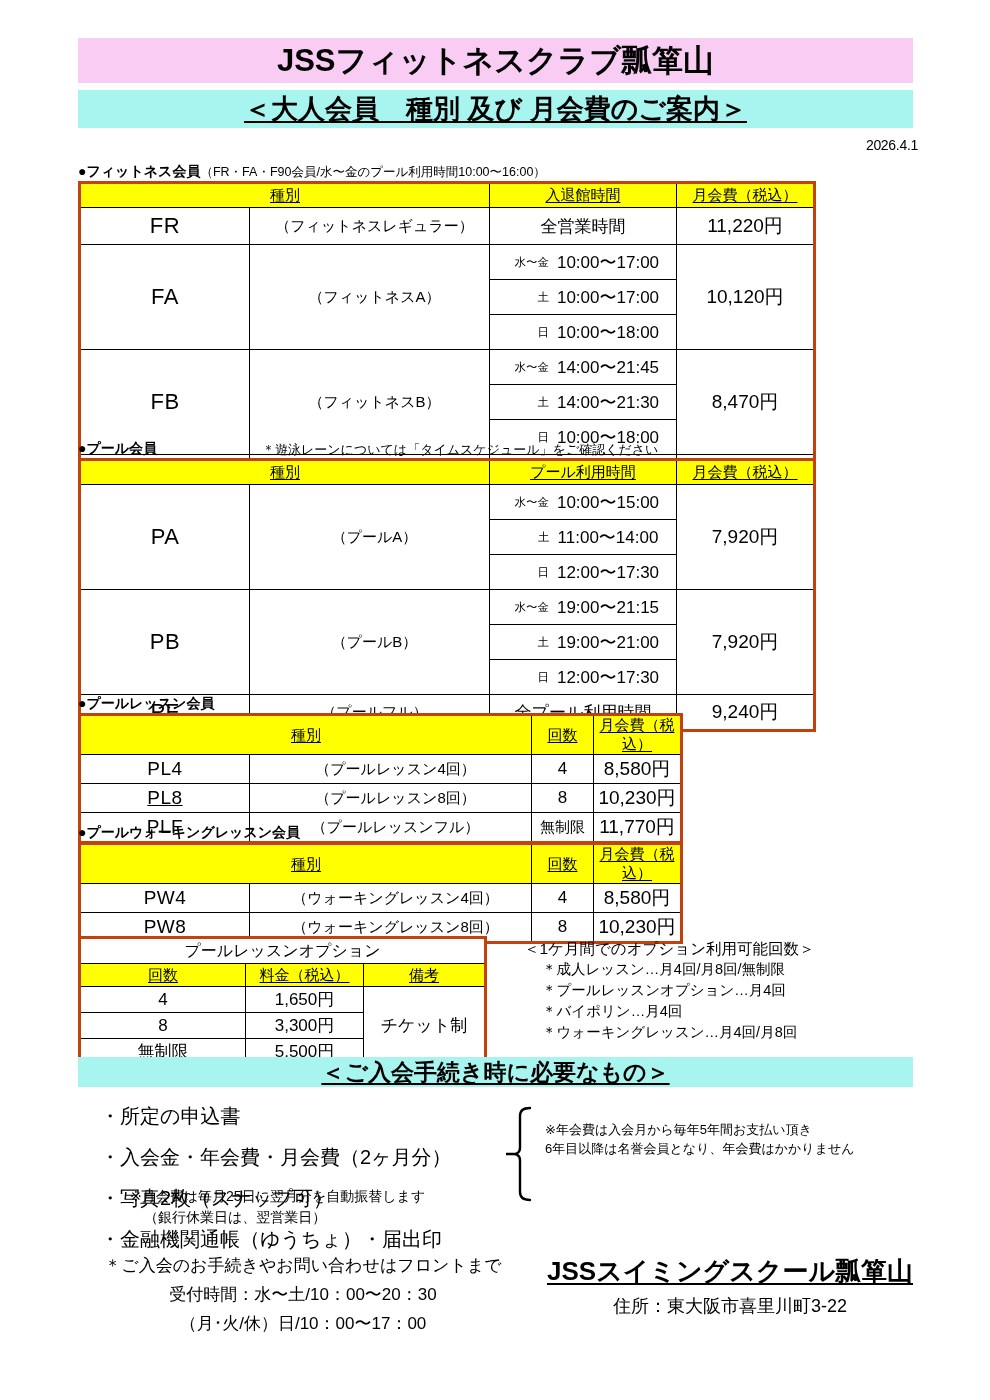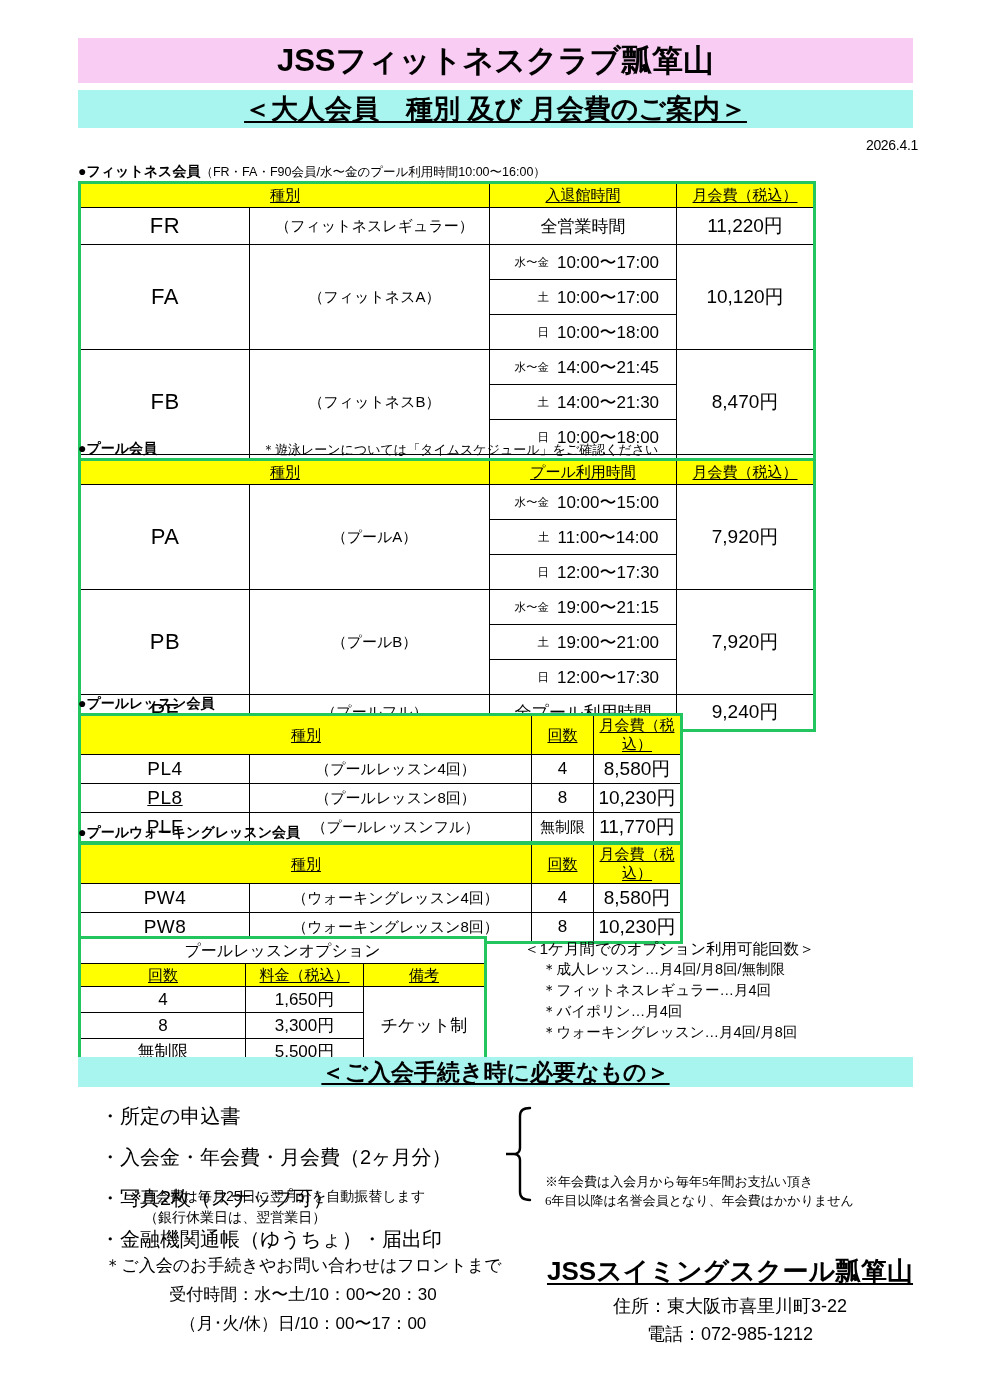--- a/index.html
+++ b/index.html
@@ -91,21 +91,21 @@
     background: #fff;
   }
   table.grid td, table.grid th {
     border: 1.4px solid #000;
     padding: 0;
     text-align: center;
     vertical-align: middle;
     font-weight: normal;
   }
   table.grid.thickout {
-    border: 3px solid #22c55e;
+    border: 3px solid #c2410c;
   }
   .hdr {
     background: #ffff00;
     font-size: 15px;
     height: 23px;
     text-decoration: underline;
     text-underline-offset: 2px;
   }
   .code {
     font-size: 22px;
@@ -230,25 +230,24 @@
     white-space: nowrap;
   }
   .fee-block .row { display: block; }
   .fee-block .tax {
     font-size: 13px;
     vertical-align: 1px;
   }
   .fee-note {
     position: absolute;
     left: 545px;
-    top: 1172px;
+    top: 1120px;
     font-size: 13px;
     line-height: 19px;
     white-space: nowrap;
-    font-family: Liberation Serif, serif;
   }
   .fee-note .li { display: block; }
   .brace {
     position: absolute;
     left: 506px;
     top: 1104px;
     width: 38px;
     height: 100px;
   }
 
@@ -502,21 +501,21 @@
       <tr>
         <td class="opt-cell">無制限</td>
         <td class="opt-cell">5,500円</td>
       </tr>
     </tbody>
   </table>
 
   <div class="opt-notes" style="left:520px; top:938px;">
     <span class="hd">＜1ケ月間でのオプション利用可能回数＞</span>
     <span class="li">＊成人レッスン…月4回/月8回/無制限</span>
-    <span class="li">＊フィットネスレギュラー…月4回</span>
+    <span class="li">＊プールレッスンオプション…月4回</span>
     <span class="li">＊バイポリン…月4回</span>
     <span class="li">＊ウォーキングレッスン…月4回/月8回</span>
   </div>
 
   <div class="enroll-band">
     <span class="t">＜ご入会手続き時に必要なもの＞</span>
   </div>
 
   <div class="enroll-list">
     <span class="li">・所定の申込書</span>
@@ -542,16 +541,15 @@
 
   <div class="foot-left">
     <span class="li">＊ご入会のお手続きやお問い合わせはフロントまで</span>
     <span class="li">受付時間：水〜土/10：00〜20：30</span>
     <span class="li">（月･火/休）日/10：00〜17：00</span>
   </div>
 
   <div class="foot-right">
     <span class="name">JSSスイミングスクール瓢箪山</span>
     <span class="li">住所：東大阪市喜里川町3-22</span>
-    <span class="li">電話：072-985-1212</span>
   </div>
 
 </div>
 
 </body></html>

